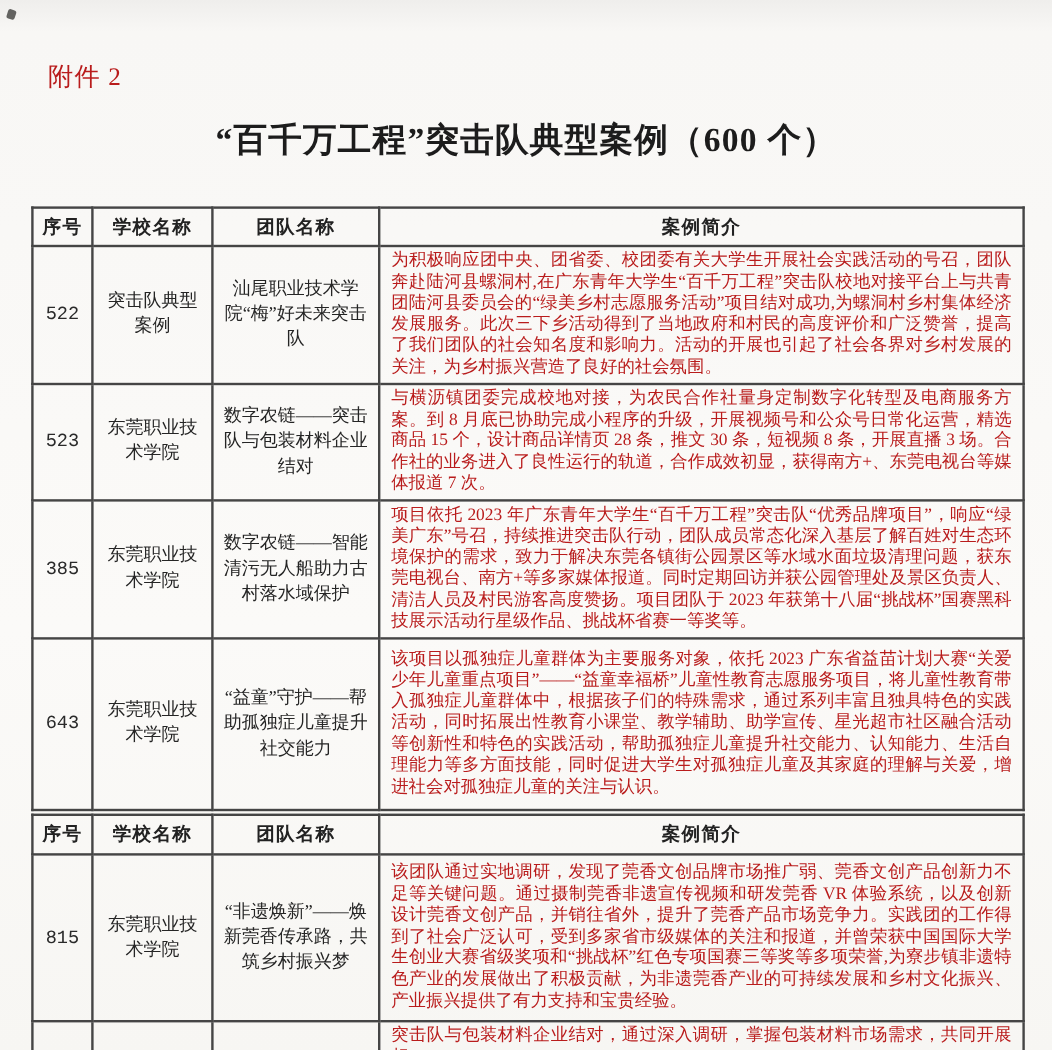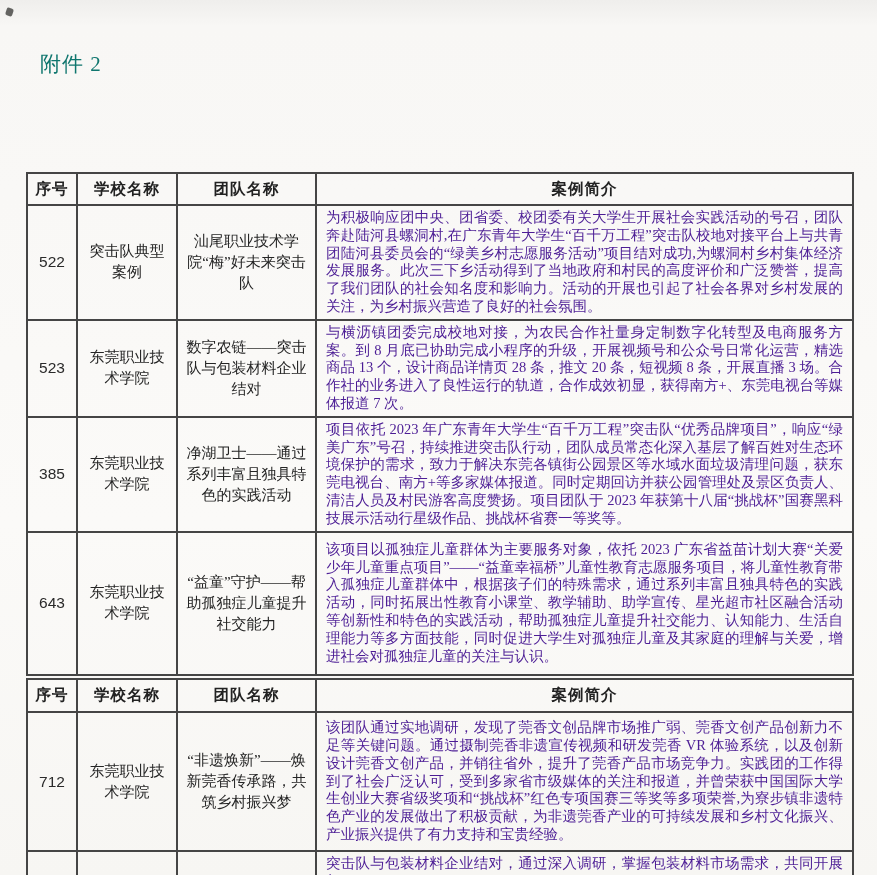--- a/index.html
+++ b/index.html
@@ -4,47 +4,48 @@
 <style>
   html,body{margin:0;padding:0;}
   body{
     width:877px;height:875px;overflow:hidden;position:relative;
     background:linear-gradient(180deg,#efeeec 0%,#f8f7f5 3%,#fbfaf8 60%,#f7f6f3 100%);
     font-family:"Liberation Serif","DejaVu Serif",serif;
     color:#262626;
   }
   .page{position:absolute;inset:0;}
   .speck{position:absolute;left:6px;top:8px;width:7px;height:8px;background:#4a4a48;border-radius:2px;transform:rotate(18deg);opacity:.85;}
-  .attachment{position:absolute;left:40px;top:50px;font-size:21px;letter-spacing:1px;color:#0f766e;font-weight:500;}
+  .attachment{position:absolute;left:40px;top:50px;font-size:21px;letter-spacing:1px;color:#b91c1c;font-weight:500;}
   .title{position:absolute;left:0;top:98px;width:100%;margin:0;text-align:center;
     font-size:28px;font-weight:700;color:#1c1c1c;letter-spacing:1px;
     font-family:"Liberation Serif","DejaVu Serif",serif;}
   table.t{position:absolute;left:26px;width:826px;border-collapse:collapse;table-layout:fixed;background:transparent;padding-left:20px;}
   table.t1{top:172px;}
   table.t2{top:678px;}
   .t th,.t td{border:2px solid #454545;padding:2px 6px;vertical-align:middle;overflow:hidden;}
   .t th{
     font-family:"Liberation Sans","DejaVu Sans",sans-serif;
     font-size:15.5px;font-weight:700;color:#222;text-align:center;letter-spacing:1px;padding:4px 2px;
   }
-  td.c-no{text-align:center;font-size:15.5px;font-family:Liberation Sans, sans-serif;color:#2a2a2a;}
+  td.c-no{text-align:center;font-size:15.5px;font-family:Liberation Mono, monospace;color:#2a2a2a;}
   td.c-school,td.c-team{text-align:center;font-size:15px;line-height:21px;color:#252525;padding:2px 8px;}
   td.c-sum{
     font-size:14.5px;line-height:17.8px;text-align:justify;text-justify:inter-ideograph;
-    color:#4c1d95;padding:3px 9px;
+    color:#b91c1c;padding:3px 9px;
   }
   tr.partial td{border-bottom:none;}
 </style>
 </head>
 <body>
 
 <div class="page">
   <div class="speck"></div>
 
   <div class="attachment">附件 2</div>
+  <h1 class="title">“百千万工程”突击队典型案例（600 个）</h1>
 
   <table class="t t1">
     <colgroup>
       <col style="width:50px">
         <col style="width:100px">
         <col style="width:139px">
         <col style="width:537px">
     </colgroup>
     <tbody>
         <tr style="height:32px">
@@ -56,26 +57,26 @@
     <tr style="height:112px">
       <td class="c-no">522</td>
       <td class="c-school">突击队典型案例</td>
       <td class="c-team">汕尾职业技术学院“梅”好未来突击队</td>
       <td class="c-sum">为积极响应团中央、团省委、校团委有关大学生开展社会实践活动的号召，团队奔赴陆河县螺洞村,在广东青年大学生“百千万工程”突击队校地对接平台上与共青团陆河县委员会的“绿美乡村志愿服务活动”项目结对成功,为螺洞村乡村集体经济发展服务。此次三下乡活动得到了当地政府和村民的高度评价和广泛赞誉，提高了我们团队的社会知名度和影响力。活动的开展也引起了社会各界对乡村发展的关注，为乡村振兴营造了良好的社会氛围。</td>
     </tr>
     <tr style="height:84px">
       <td class="c-no">523</td>
       <td class="c-school">东莞职业技术学院</td>
       <td class="c-team">数字农链——突击队与包装材料企业结对</td>
-      <td class="c-sum">与横沥镇团委完成校地对接，为农民合作社量身定制数字化转型及电商服务方案。到 8 月底已协助完成小程序的升级，开展视频号和公众号日常化运营，精选商品 13 个，设计商品详情页 28 条，推文 20 条，短视频 8 条，开展直播 3 场。合作社的业务进入了良性运行的轨道，合作成效初显，获得南方+、东莞电视台等媒体报道 7 次。</td>
+      <td class="c-sum">与横沥镇团委完成校地对接，为农民合作社量身定制数字化转型及电商服务方案。到 8 月底已协助完成小程序的升级，开展视频号和公众号日常化运营，精选商品 15 个，设计商品详情页 28 条，推文 30 条，短视频 8 条，开展直播 3 场。合作社的业务进入了良性运行的轨道，合作成效初显，获得南方+、东莞电视台等媒体报道 7 次。</td>
     </tr>
     <tr style="height:112px">
       <td class="c-no">385</td>
       <td class="c-school">东莞职业技术学院</td>
-      <td class="c-team">净湖卫士——通过系列丰富且独具特色的实践活动</td>
+      <td class="c-team">数字农链——智能清污无人船助力古村落水域保护</td>
       <td class="c-sum">项目依托 2023 年广东青年大学生“百千万工程”突击队“优秀品牌项目”，响应“绿美广东”号召，持续推进突击队行动，团队成员常态化深入基层了解百姓对生态环境保护的需求，致力于解决东莞各镇街公园景区等水域水面垃圾清理问题，获东莞电视台、南方+等多家媒体报道。同时定期回访并获公园管理处及景区负责人、清洁人员及村民游客高度赞扬。项目团队于 2023 年获第十八届“挑战杯”国赛黑科技展示活动行星级作品、挑战杯省赛一等奖等。</td>
     </tr>
     <tr style="height:143px">
       <td class="c-no">643</td>
       <td class="c-school">东莞职业技术学院</td>
       <td class="c-team">“益童”守护——帮助孤独症儿童提升社交能力</td>
       <td class="c-sum">该项目以孤独症儿童群体为主要服务对象，依托 2023 广东省益苗计划大赛“关爱少年儿童重点项目”——“益童幸福桥”儿童性教育志愿服务项目，将儿童性教育带入孤独症儿童群体中，根据孩子们的特殊需求，通过系列丰富且独具特色的实践活动，同时拓展出性教育小课堂、教学辅助、助学宣传、星光超市社区融合活动等创新性和特色的实践活动，帮助孤独症儿童提升社交能力、认知能力、生活自理能力等多方面技能，同时促进大学生对孤独症儿童及其家庭的理解与关爱，增进社会对孤独症儿童的关注与认识。</td>
     </tr>
   </tbody>
     </table>
@@ -88,21 +89,21 @@
         <col style="width:537px">
     </colgroup>
     <tbody>
         <tr style="height:33px">
       <th>序号</th>
       <th>学校名称</th>
       <th>团队名称</th>
       <th>案例简介</th>
     </tr>
     <tr style="height:139px">
-      <td class="c-no">712</td>
+      <td class="c-no">815</td>
       <td class="c-school">东莞职业技术学院</td>
       <td class="c-team">“非遗焕新”——焕新莞香传承路，共筑乡村振兴梦</td>
       <td class="c-sum">该团队通过实地调研，发现了莞香文创品牌市场推广弱、莞香文创产品创新力不足等关键问题。通过摄制莞香非遗宣传视频和研发莞香 VR 体验系统，以及创新设计莞香文创产品，并销往省外，提升了莞香产品市场竞争力。实践团的工作得到了社会广泛认可，受到多家省市级媒体的关注和报道，并曾荣获中国国际大学生创业大赛省级奖项和“挑战杯”红色专项国赛三等奖等多项荣誉,为寮步镇非遗特色产业的发展做出了积极贡献，为非遗莞香产业的可持续发展和乡村文化振兴、产业振兴提供了有力支持和宝贵经验。</td>
     </tr>
     <tr class="partial" style="height:70px">
       <td class="c-no"></td>
       <td class="c-school"></td>
       <td class="c-team"></td>
       <td class="c-sum" style="vertical-align:top;">突击队与包装材料企业结对，通过深入调研，掌握包装材料市场需求，共同开展相</td>
     </tr>

